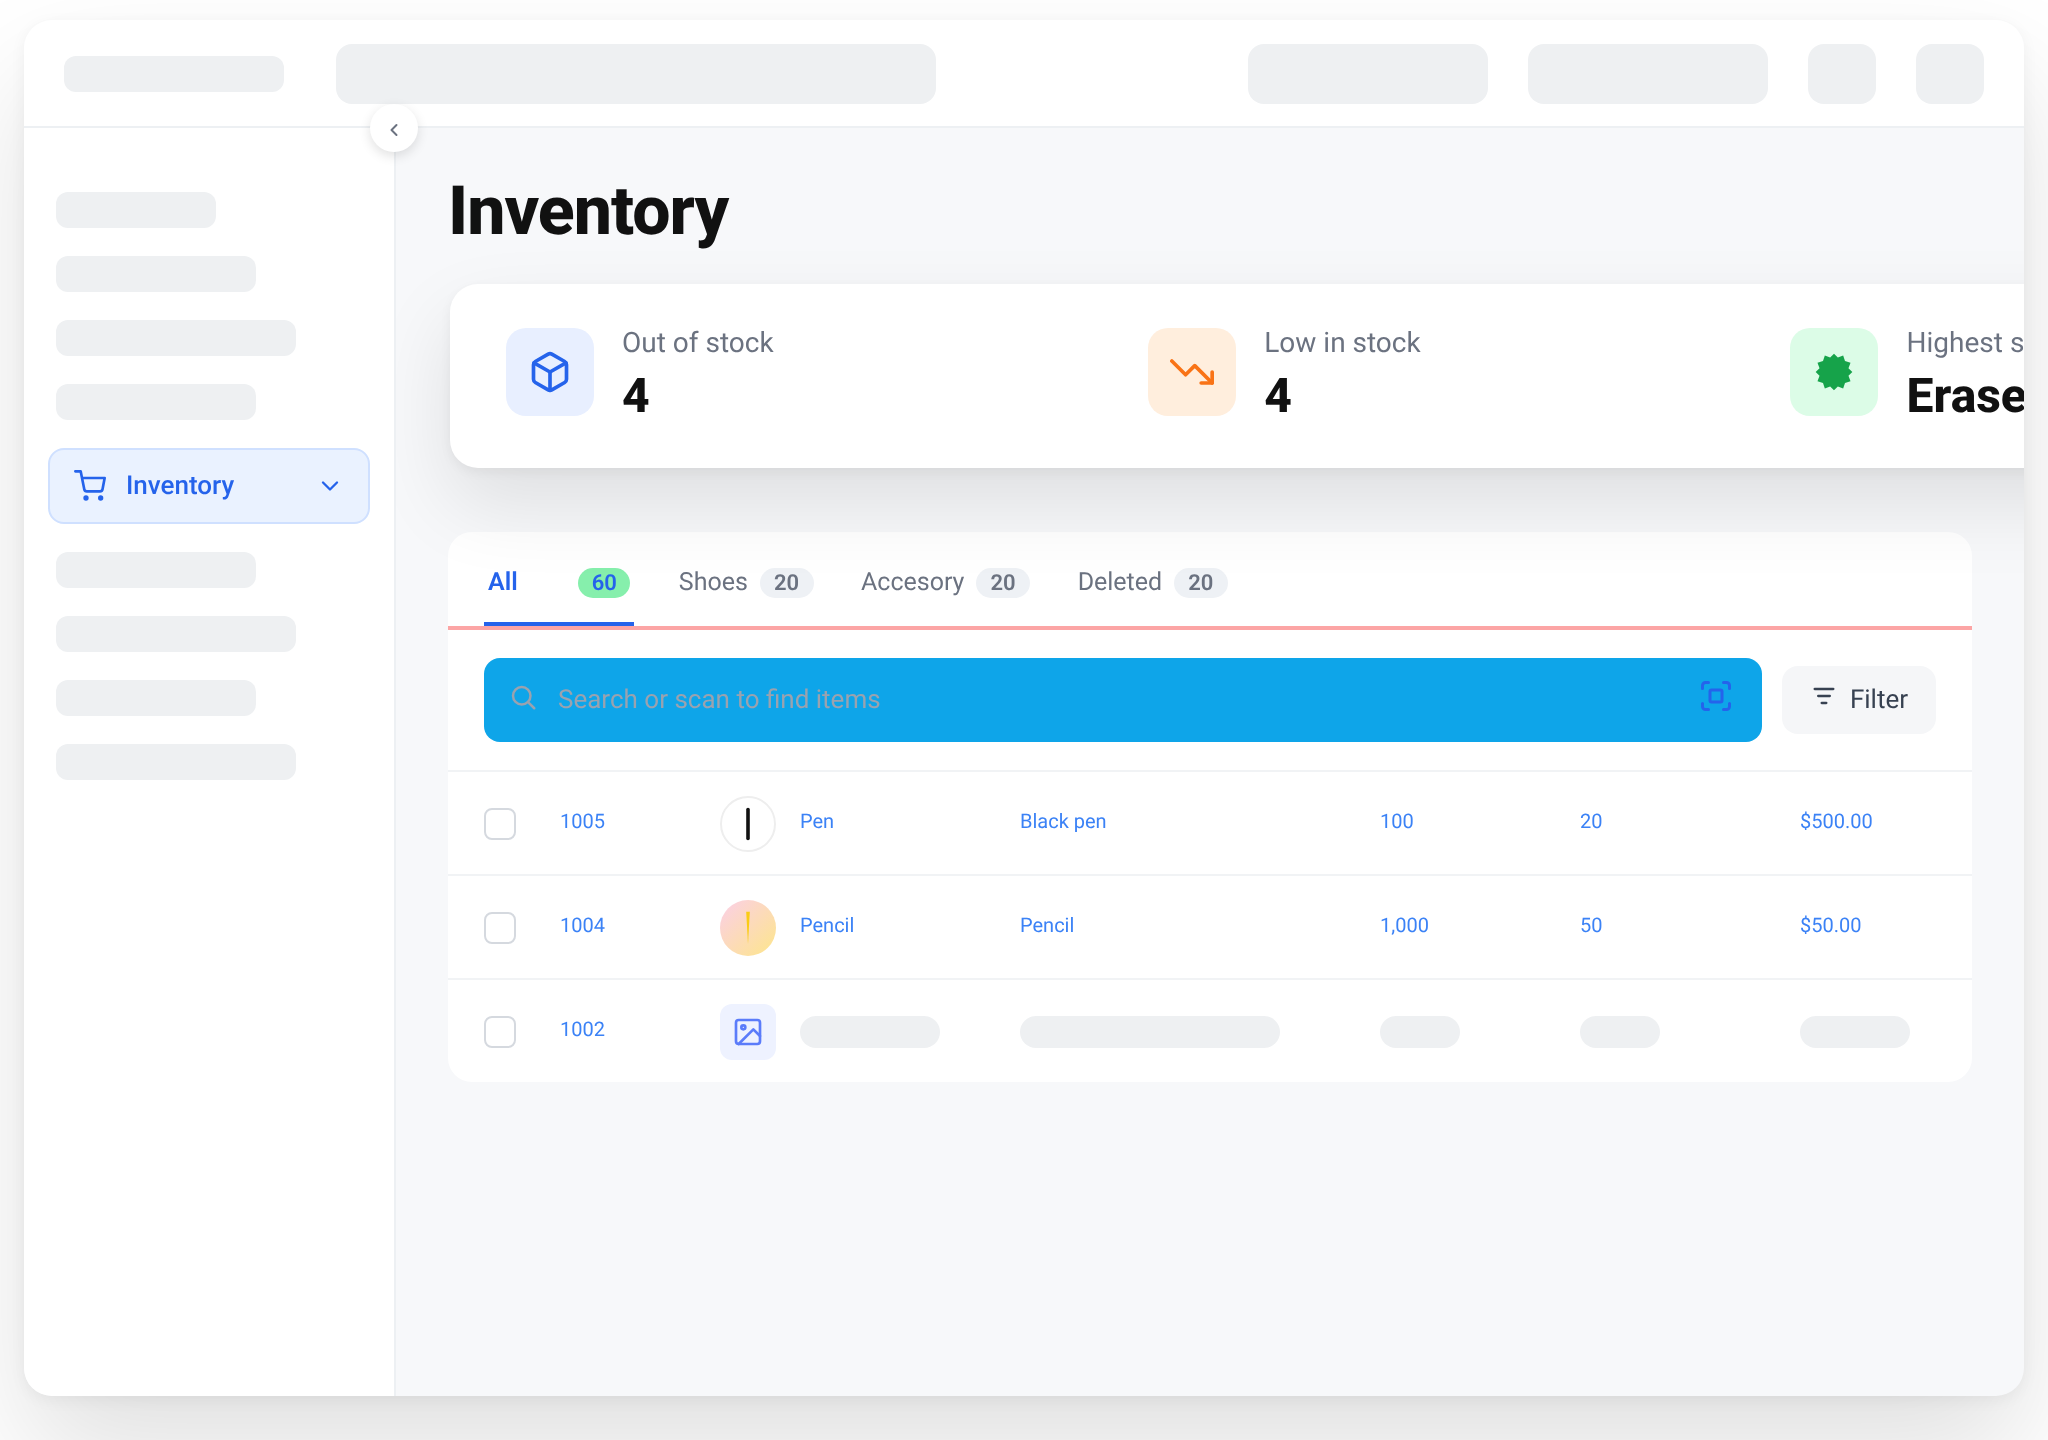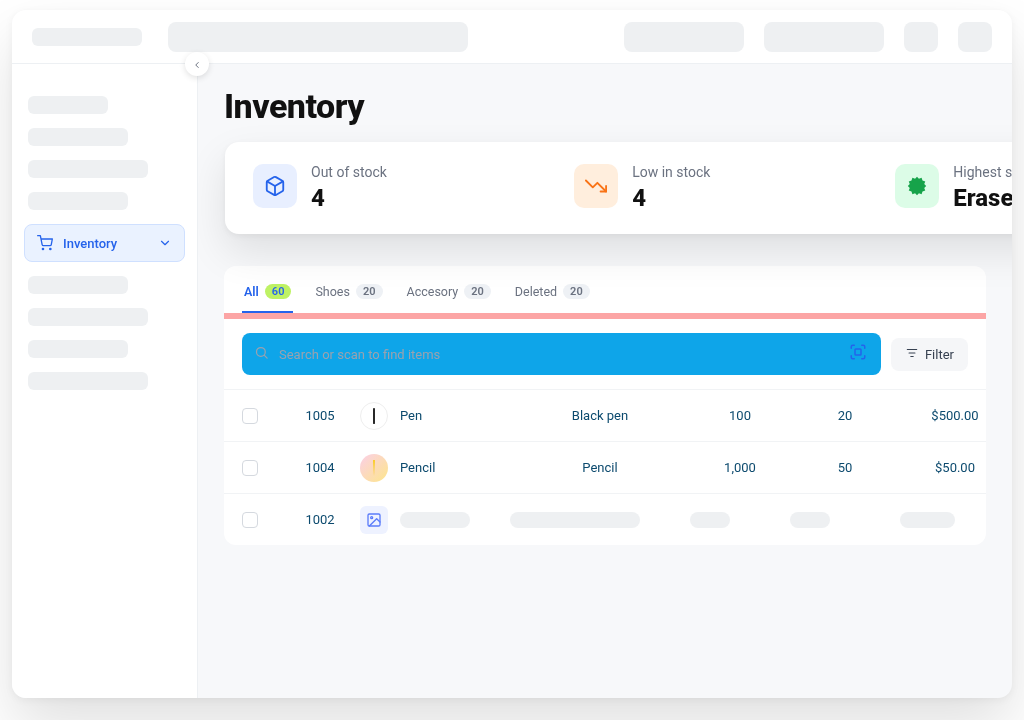--- a/index.html
+++ b/index.html
@@ -32,40 +32,40 @@
   .stat { display:flex; align-items:flex-start; gap:14px; flex:1; }
   .stat:last-child { flex: 1.05; }
   .stat .ico { width:44px; height:44px; border-radius:10px; display:flex; align-items:center; justify-content:center; }
   .ico.blue { background:#e8efff; color:#2563eb; }
   .ico.orange { background:#ffeedd; color:#f97316; }
   .ico.green { background:#dcfce7; color:#16a34a; }
   .stat .meta .lbl { color:#6b7280; font-size:14px; margin-bottom:4px; }
   .stat .meta .val { font-size:24px; font-weight:800; color:#111; }
   
   .content-card { margin-top: 140px; background:#fff; border-radius:12px; padding: 0; }
-  .tabs { display:flex; gap: 20px; padding: 14px 18px 0 18px; border-bottom:6px solid #fca5a5; }
+  .tabs { display:flex; gap: 20px; padding: 14px 18px 0 18px; border-bottom:2px solid #fca5a5; }
   .tab { display:flex; align-items:center; gap:6px; padding: 4px 2px 12px 2px; font-size:12.5px; color:#6b7280; cursor:pointer; border-bottom: 2px solid transparent; }
   .tab.active { color:#2563eb; border-bottom-color:#2563eb; font-weight:600; }
   .tab .badge { background:#eef1f5; color:#6b7280; border-radius:10px; padding:1px 7px; font-size:11px; font-weight:600; }
-  .tab.active .badge { background:#bef264; color:#2563eb; }
+  .tab.active .badge { background:#86efac; color:#2563eb;margin-left:24px; }
   
   .toolbar { display:flex; align-items:center; gap:10px; padding: 14px 18px; }
   .searchbox { flex:1; display:flex; align-items:center; gap:10px; background:#0ea5e9; border-radius:8px; padding:8px 12px; }
   .searchbox input { border:none; background:transparent; outline:none; flex:1; font-size:13px; color:#374151; }
   .searchbox input::placeholder { color:#9aa2af; }
   .scan-btn { color:#2563eb; padding:2px; }
   .tb-btn { display:flex; align-items:center; gap:6px; background:#f5f6f8; border-radius:8px; padding:8px 14px; font-size:13px; color:#374151; cursor:pointer; }
   .sort { display:flex; align-items:center; gap:8px; background:#f5f6f8; border-radius:8px; padding:8px 14px; font-size:13px; }
   .sort .muted { color:#9aa2af; }
   .sort .val { font-weight:700; color:#111; }
   
   .table { width:100%; }
   .thead, .trow { display:grid; grid-template-columns: 38px 80px 150px 180px 100px 110px 110px 30px; align-items:center; padding: 0 18px; }
   .thead { font-size:11px; color:#6b7280; font-weight:600; padding-top:6px; padding-bottom:10px; }
-  .trow { height:52px; border-top:1px solid #f1f3f5; font-size:13px; color:#0c4a6e;text-align:center; }
+  .trow { height:52px; border-top:1px solid #f1f3f5; font-size:10px; color:#3b82f6; }
   .chk { width:16px; height:16px; border:1.5px solid #d5d9df; border-radius:4px; background:#fff; }
   .thumb { width:28px; height:28px; border-radius:50%; display:flex; align-items:center; justify-content:center; font-size:15px; }
   .name-cell { display:flex; align-items:center; gap:12px; }
   .row-skel { height:16px; border-radius:8px; background:#eef0f2; }
   .kebab { color:#9aa2af; display:flex; justify-content:center; }
   .thumb-img { width:28px; height:28px; border-radius:50%; overflow:hidden; }
   .thumb-img-sq { width:28px; height:28px; border-radius:6px; background:#eef2ff; display:flex; align-items:center; justify-content:center; color:#5b7cfa; }
 </style>
 </head>
 <body>

